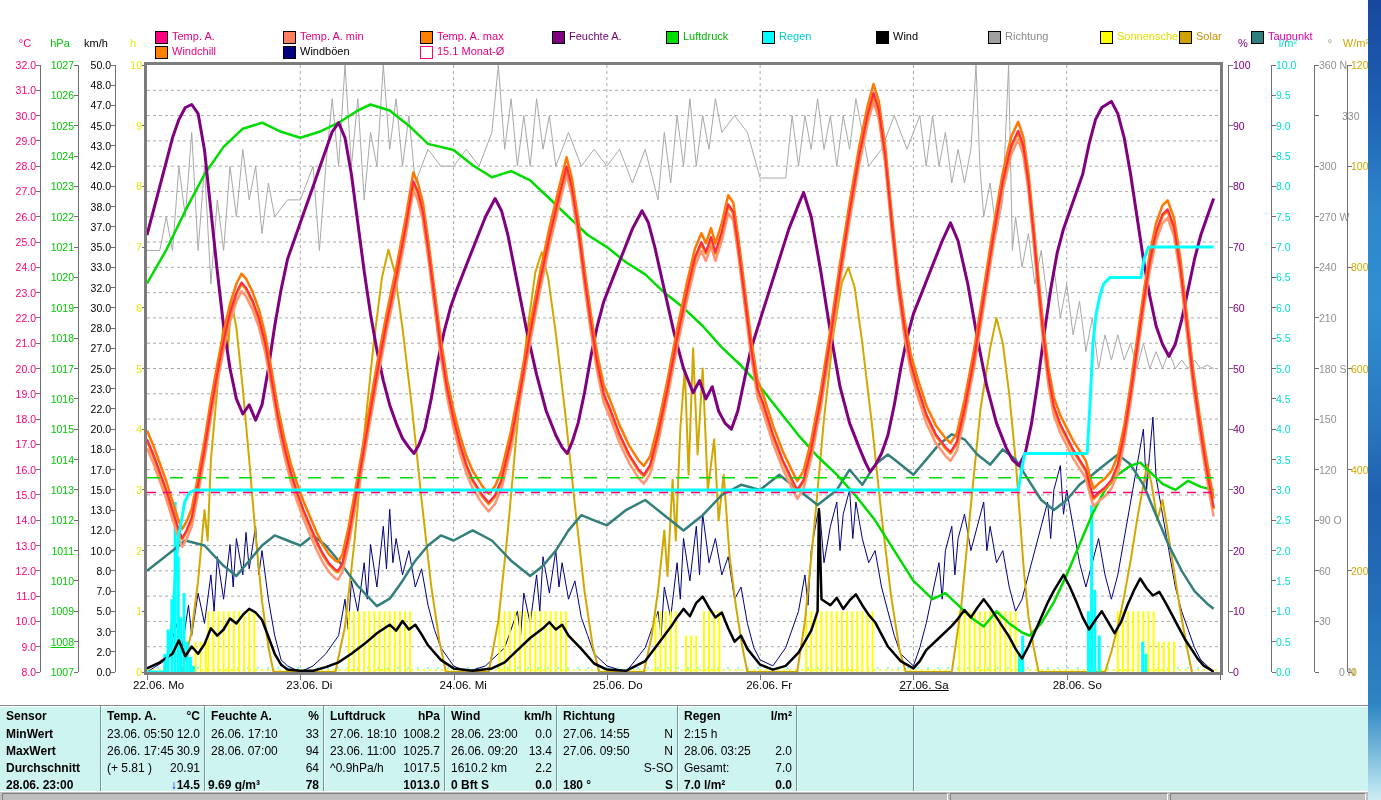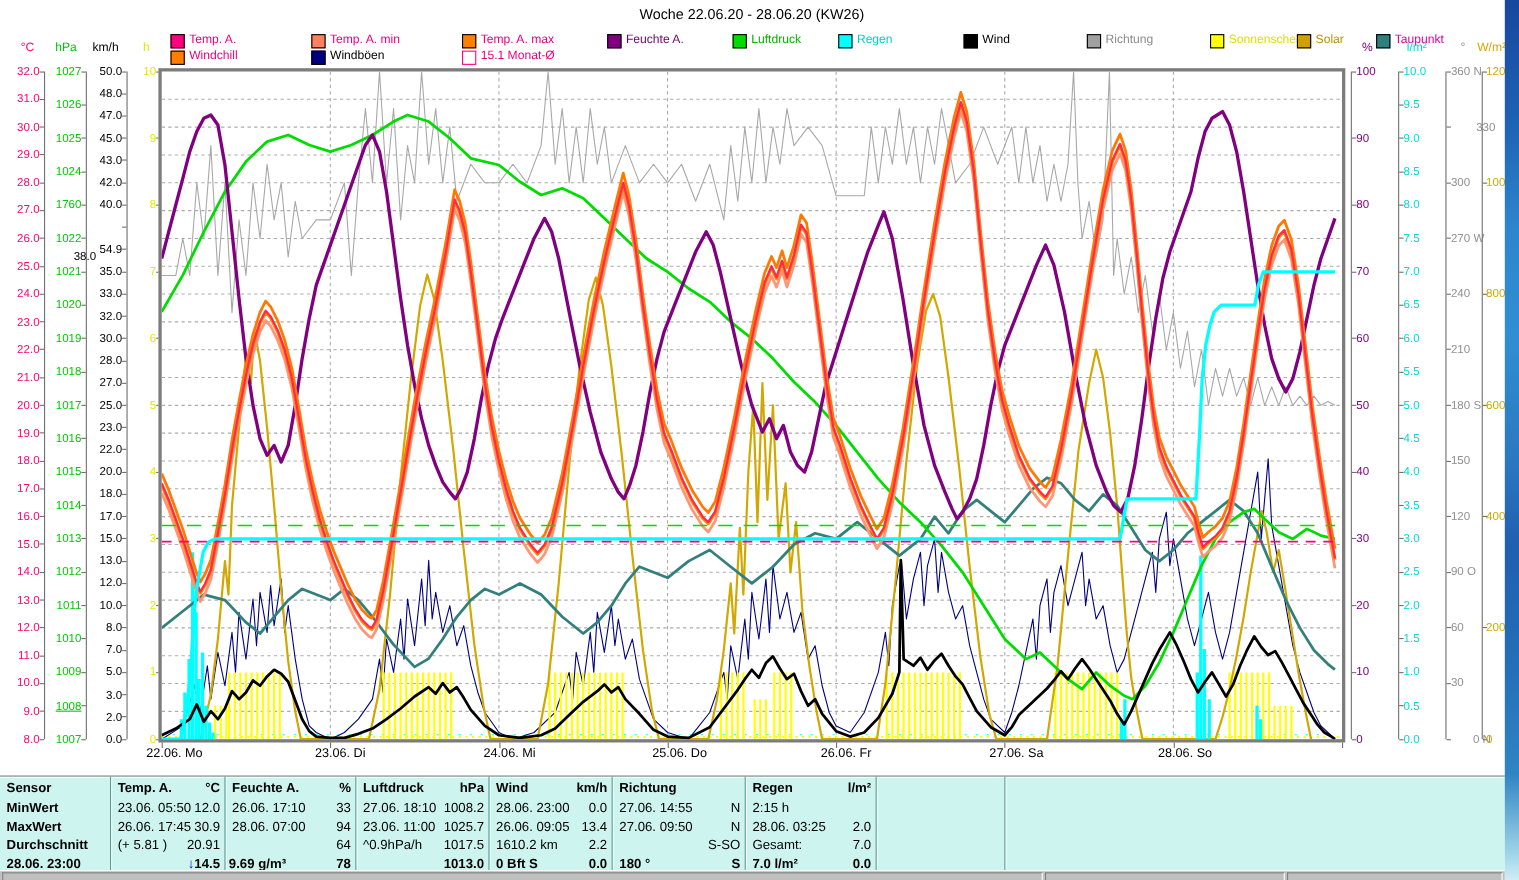--- a/index.html
+++ b/index.html
@@ -30,21 +30,20 @@
        border-top:1px solid #ffffff;}
   .sb-seg{position:absolute;top:1px;height:6px;background:#bfbfbf;
        border:1px solid;border-color:#808080 #ffffff #ffffff #808080;}
   #desktop-strip{position:absolute;left:1368px;top:0;width:13px;height:800px;
        background:linear-gradient(#17479e 0%,#1e63b4 14%,#2e86cc 26%,#2f8fd2 38%,#2b79c0 52%,#1f5fb0 62%,#2470b8 76%,#2f85c4 88%,#9fd4e8 97%,#cfeef4 100%);}
 </style>
 </head>
 <body>
 
 <div id="app">
-  <div id="page-title">Woche 22.06.20 - 28.06.20 (KW26)</div>
   <div id="legend">
       <div class="leg-item" style="position: absolute; left: 155px; top: 30px; height: 13px;">
         <div class="sw" style="position: absolute; background: rgb(255, 0, 128); border-color: rgb(0, 0, 0);"></div>
         <div class="leg-lb" style="position: absolute; color: rgb(232, 0, 126);">Temp. A.</div>
       </div>
       <div class="leg-item" style="position: absolute; left: 283px; top: 30px; height: 13px;">
         <div class="sw" style="position: absolute; background: rgb(255, 128, 96); border-color: rgb(0, 0, 0);"></div>
         <div class="leg-lb" style="position: absolute; color: rgb(232, 0, 126);">Temp. A. min</div>
       </div>
       <div class="leg-item" style="position: absolute; left: 420px; top: 30px; height: 13px;">
@@ -153,21 +152,21 @@
       <div class="ax-spine" style="position: absolute; left: 78px; top: 65px; height: 607px;"></div>
       <div class="ax-tick" style="position: absolute; top: 64.5px; width: 4px; left: 74px;"></div>
       <div class="ax-lab" style="position: absolute; top: 60px; color: rgb(0, 200, 0); left: 30px; width: 44px; text-align: right;">1027</div>
       <div class="ax-tick" style="position: absolute; top: 94.85px; width: 4px; left: 74px;"></div>
       <div class="ax-lab" style="position: absolute; top: 90.35px; color: rgb(0, 200, 0); left: 30px; width: 44px; text-align: right;">1026</div>
       <div class="ax-tick" style="position: absolute; top: 125.2px; width: 4px; left: 74px;"></div>
       <div class="ax-lab" style="position: absolute; top: 120.7px; color: rgb(0, 200, 0); left: 30px; width: 44px; text-align: right;">1025</div>
       <div class="ax-tick" style="position: absolute; top: 155.55px; width: 4px; left: 74px;"></div>
       <div class="ax-lab" style="position: absolute; top: 151.05px; color: rgb(0, 200, 0); left: 30px; width: 44px; text-align: right;">1024</div>
       <div class="ax-tick" style="position: absolute; top: 185.9px; width: 4px; left: 74px;"></div>
-      <div class="ax-lab" style="position: absolute; top: 181.4px; color: rgb(0, 200, 0); left: 30px; width: 44px; text-align: right;">1760</div>
+      <div class="ax-lab" style="position: absolute; top: 181.4px; color: rgb(0, 200, 0); left: 30px; width: 44px; text-align: right;">1023</div>
       <div class="ax-tick" style="position: absolute; top: 216.25px; width: 4px; left: 74px;"></div>
       <div class="ax-lab" style="position: absolute; top: 211.75px; color: rgb(0, 200, 0); left: 30px; width: 44px; text-align: right;">1022</div>
       <div class="ax-tick" style="position: absolute; top: 246.6px; width: 4px; left: 74px;"></div>
       <div class="ax-lab" style="position: absolute; top: 242.1px; color: rgb(0, 200, 0); left: 30px; width: 44px; text-align: right;">1021</div>
       <div class="ax-tick" style="position: absolute; top: 276.95px; width: 4px; left: 74px;"></div>
       <div class="ax-lab" style="position: absolute; top: 272.45px; color: rgb(0, 200, 0); left: 30px; width: 44px; text-align: right;">1020</div>
       <div class="ax-tick" style="position: absolute; top: 307.3px; width: 4px; left: 74px;"></div>
       <div class="ax-lab" style="position: absolute; top: 302.8px; color: rgb(0, 200, 0); left: 30px; width: 44px; text-align: right;">1019</div>
       <div class="ax-tick" style="position: absolute; top: 337.65px; width: 4px; left: 74px;"></div>
       <div class="ax-lab" style="position: absolute; top: 333.15px; color: rgb(0, 200, 0); left: 30px; width: 44px; text-align: right;">1018</div>
@@ -203,23 +202,23 @@
       <div class="ax-lab" style="position: absolute; top: 100.467px; color: rgb(0, 0, 0); left: 67px; width: 44px; text-align: right;">47.0</div>
       <div class="ax-tick" style="position: absolute; top: 125.2px; width: 4px; left: 111px;"></div>
       <div class="ax-lab" style="position: absolute; top: 120.7px; color: rgb(0, 0, 0); left: 67px; width: 44px; text-align: right;">45.0</div>
       <div class="ax-tick" style="position: absolute; top: 145.433px; width: 4px; left: 111px;"></div>
       <div class="ax-lab" style="position: absolute; top: 140.933px; color: rgb(0, 0, 0); left: 67px; width: 44px; text-align: right;">43.0</div>
       <div class="ax-tick" style="position: absolute; top: 165.667px; width: 4px; left: 111px;"></div>
       <div class="ax-lab" style="position: absolute; top: 161.167px; color: rgb(0, 0, 0); left: 67px; width: 44px; text-align: right;">42.0</div>
       <div class="ax-tick" style="position: absolute; top: 185.9px; width: 4px; left: 111px;"></div>
       <div class="ax-lab" style="position: absolute; top: 181.4px; color: rgb(0, 0, 0); left: 67px; width: 44px; text-align: right;">40.0</div>
       <div class="ax-tick" style="position: absolute; top: 206.133px; width: 4px; left: 111px;"></div>
-      <div class="ax-lab" style="position: absolute; top: 201.633px; color: rgb(0, 0, 0); left: 67px; width: 44px;  margin-top: 26px;">38.0</div>
+      <div class="ax-lab" style="position: absolute; top: 201.633px; color: rgb(0, 0, 0); left: 67px; width: 44px; text-align: right;">38.0</div>
       <div class="ax-tick" style="position: absolute; top: 226.367px; width: 4px; left: 111px;"></div>
-      <div class="ax-lab" style="position: absolute; top: 221.867px; color: rgb(0, 0, 0); left: 67px; width: 44px; text-align: right;">54.9</div>
+      <div class="ax-lab" style="position: absolute; top: 221.867px; color: rgb(0, 0, 0); left: 67px; width: 44px; text-align: right;">37.0</div>
       <div class="ax-tick" style="position: absolute; top: 246.6px; width: 4px; left: 111px;"></div>
       <div class="ax-lab" style="position: absolute; top: 242.1px; color: rgb(0, 0, 0); left: 67px; width: 44px; text-align: right;">35.0</div>
       <div class="ax-tick" style="position: absolute; top: 266.833px; width: 4px; left: 111px;"></div>
       <div class="ax-lab" style="position: absolute; top: 262.333px; color: rgb(0, 0, 0); left: 67px; width: 44px; text-align: right;">33.0</div>
       <div class="ax-tick" style="position: absolute; top: 287.067px; width: 4px; left: 111px;"></div>
       <div class="ax-lab" style="position: absolute; top: 282.567px; color: rgb(0, 0, 0); left: 67px; width: 44px; text-align: right;">32.0</div>
       <div class="ax-tick" style="position: absolute; top: 307.3px; width: 4px; left: 111px;"></div>
       <div class="ax-lab" style="position: absolute; top: 302.8px; color: rgb(0, 0, 0); left: 67px; width: 44px; text-align: right;">30.0</div>
       <div class="ax-tick" style="position: absolute; top: 327.533px; width: 4px; left: 111px;"></div>
       <div class="ax-lab" style="position: absolute; top: 323.033px; color: rgb(0, 0, 0); left: 67px; width: 44px; text-align: right;">28.0</div>
@@ -557,21 +556,21 @@
       <div class="day-lab" style="position: absolute; left: 133px;">22.06. Mo</div>
       <div class="day-tick" style="position: absolute; left: 300.286px;"></div>
       <div class="day-lab" style="position: absolute; left: 286.286px;">23.06. Di</div>
       <div class="day-tick" style="position: absolute; left: 453.571px;"></div>
       <div class="day-lab" style="position: absolute; left: 439.571px;">24.06. Mi</div>
       <div class="day-tick" style="position: absolute; left: 606.857px;"></div>
       <div class="day-lab" style="position: absolute; left: 592.857px;">25.06. Do</div>
       <div class="day-tick" style="position: absolute; left: 760.143px;"></div>
       <div class="day-lab" style="position: absolute; left: 746.143px;">26.06. Fr</div>
       <div class="day-tick" style="position: absolute; left: 913.429px;"></div>
-      <div class="day-lab" style="position: absolute; left: 899.429px;">27.06. Sa</div>
+      <div class="day-lab" style="position: absolute; left: 899.429px; text-decoration: underline;">27.06. Sa</div>
       <div class="day-tick" style="position: absolute; left: 1066.71px;"></div>
       <div class="day-lab" style="position: absolute; left: 1052.71px;">28.06. So</div>
       <div class="day-tick" style="position: absolute; left: 1220px;"></div>
     </div>
   <div id="stats-table">
       <div class="t-col" style="position: absolute; left: 2px; width: 98px;">
         <div class="t-cell t-b" style="position: absolute; left: 4px; top: 3px;">Sensor</div>
         <div class="t-cell t-b" style="position: absolute; left: 4px; top: 21px;">MinWert</div>
         <div class="t-cell t-b" style="position: absolute; left: 4px; top: 38px;">MaxWert</div>
         <div class="t-cell t-b" style="position: absolute; left: 4px; top: 55px;">Durchschnitt</div>
@@ -611,21 +610,21 @@
         <div class="t-cell" style="position: absolute; left: 6px; top: 55px;">^0.9hPa/h</div>
         <div class="t-cell" style="position: absolute; right: 5px; top: 55px;">1017.5</div>
         <div class="t-cell t-b" style="position: absolute; left: 6px; top: 72px;"></div>
         <div class="t-cell t-b" style="position: absolute; right: 5px; top: 72px;">1013.0</div>
       </div>
       <div class="t-col t-div" style="position: absolute; left: 444px; width: 112px;">
         <div class="t-cell t-b" style="position: absolute; left: 6px; top: 3px;">Wind</div>
         <div class="t-cell t-b" style="position: absolute; right: 5px; top: 3px;">km/h</div>
         <div class="t-cell" style="position: absolute; left: 6px; top: 21px;">28.06. 23:00</div>
         <div class="t-cell" style="position: absolute; right: 5px; top: 21px;">0.0</div>
-        <div class="t-cell" style="position: absolute; left: 6px; top: 38px;">26.06. 09:05</div>
+        <div class="t-cell" style="position: absolute; left: 6px; top: 38px;">26.06. 09:20</div>
         <div class="t-cell" style="position: absolute; right: 5px; top: 38px;">13.4</div>
         <div class="t-cell" style="position: absolute; left: 6px; top: 55px;">1610.2 km</div>
         <div class="t-cell" style="position: absolute; right: 5px; top: 55px;">2.2</div>
         <div class="t-cell t-b" style="position: absolute; left: 6px; top: 72px;">0 Bft S</div>
         <div class="t-cell t-b" style="position: absolute; right: 5px; top: 72px;">0.0</div>
       </div>
       <div class="t-col t-div" style="position: absolute; left: 556px; width: 121px;">
         <div class="t-cell t-b" style="position: absolute; left: 6px; top: 3px;">Richtung</div>
         <div class="t-cell t-b" style="position: absolute; right: 5px; top: 3px;"></div>
         <div class="t-cell" style="position: absolute; left: 6px; top: 21px;">27.06. 14:55</div>

